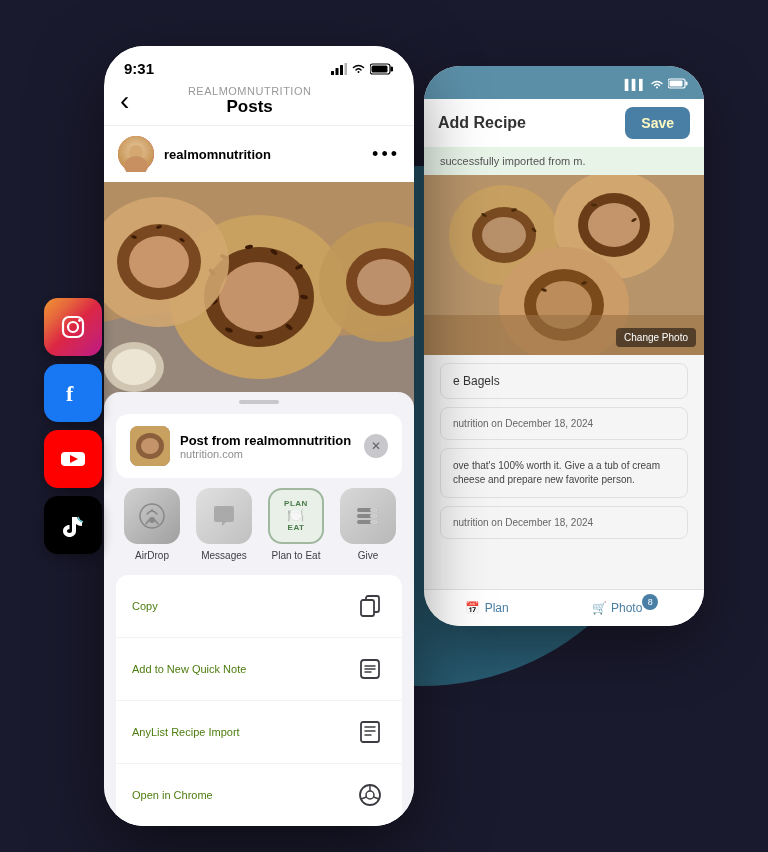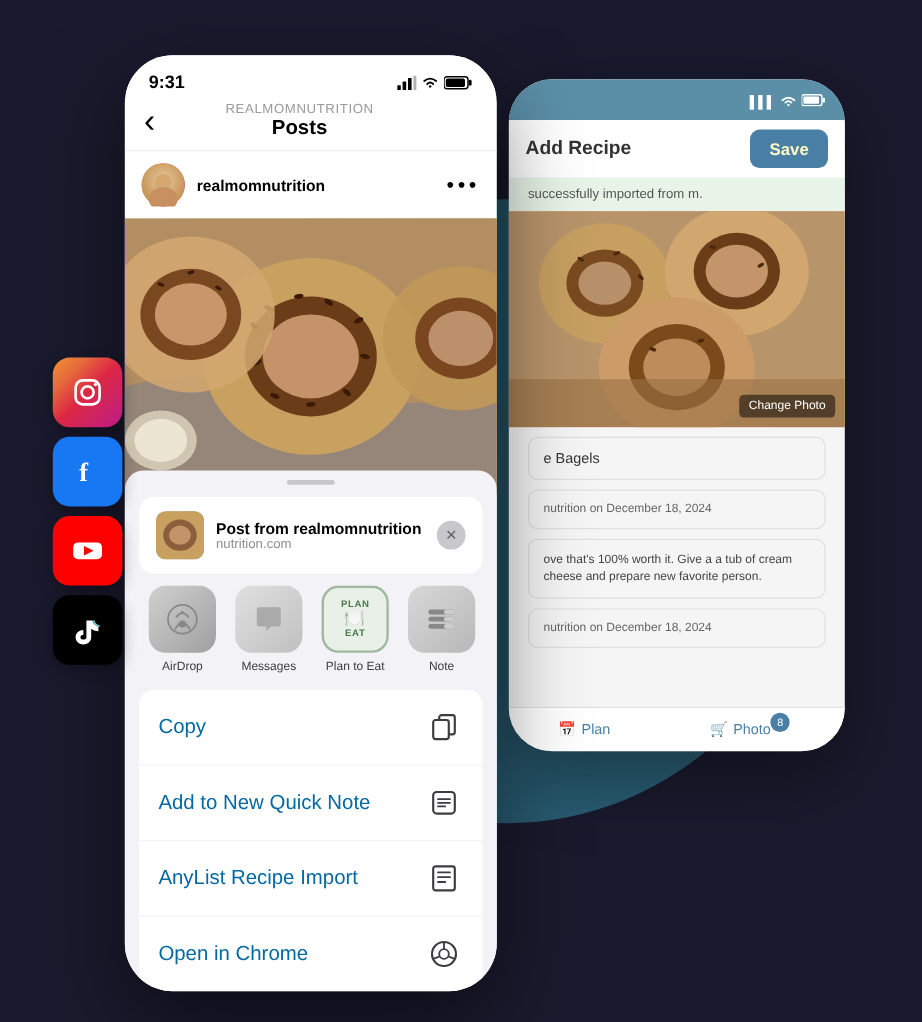--- a/index.html
+++ b/index.html
@@ -460,22 +460,22 @@
       justify-content: space-between;
       padding: 15px 16px;
       border-bottom: 1px solid #f2f2f7;
     }
 
     .share-action-item:last-child {
       border-bottom: none;
     }
 
     .share-action-label {
-      font-size: 17px;
-      color: #0369a1;
+      font-size: 11px;
+      color: #4d7c0f;
     }
 
     .share-action-icon {
       width: 32px;
       height: 32px;
       display: flex;
       align-items: center;
       justify-content: center;
       font-size: 20px;
       color: #3c3c43;
@@ -754,21 +754,21 @@
           <div class="share-app-icon more">
             <svg width="28" height="28" viewBox="0 0 28 28">
               <rect x="3" y="6" width="22" height="4" rx="2" fill="#888"></rect>
               <rect x="3" y="12" width="22" height="4" rx="2" fill="#888"></rect>
               <rect x="3" y="18" width="22" height="4" rx="2" fill="#888"></rect>
               <rect x="16" y="6" width="9" height="4" rx="2" fill="#ccc"></rect>
               <rect x="16" y="12" width="9" height="4" rx="2" fill="#ccc"></rect>
               <rect x="16" y="18" width="9" height="4" rx="2" fill="#ccc"></rect>
             </svg>
           </div>
-          <span class="share-app-label">Note</span>
+          <span class="share-app-label">Give</span>
         </div>
       </div>
 
       <div class="share-actions">
 
         <div class="share-action-item">
           <span class="share-action-label">Copy</span>
           <div class="share-action-icon">
             <svg width="24" height="24" viewBox="0 0 24 24" fill="none">
               <rect x="8" y="2" width="13" height="16" rx="2" stroke="#3c3c43" stroke-width="1.8" fill="none"></rect>

